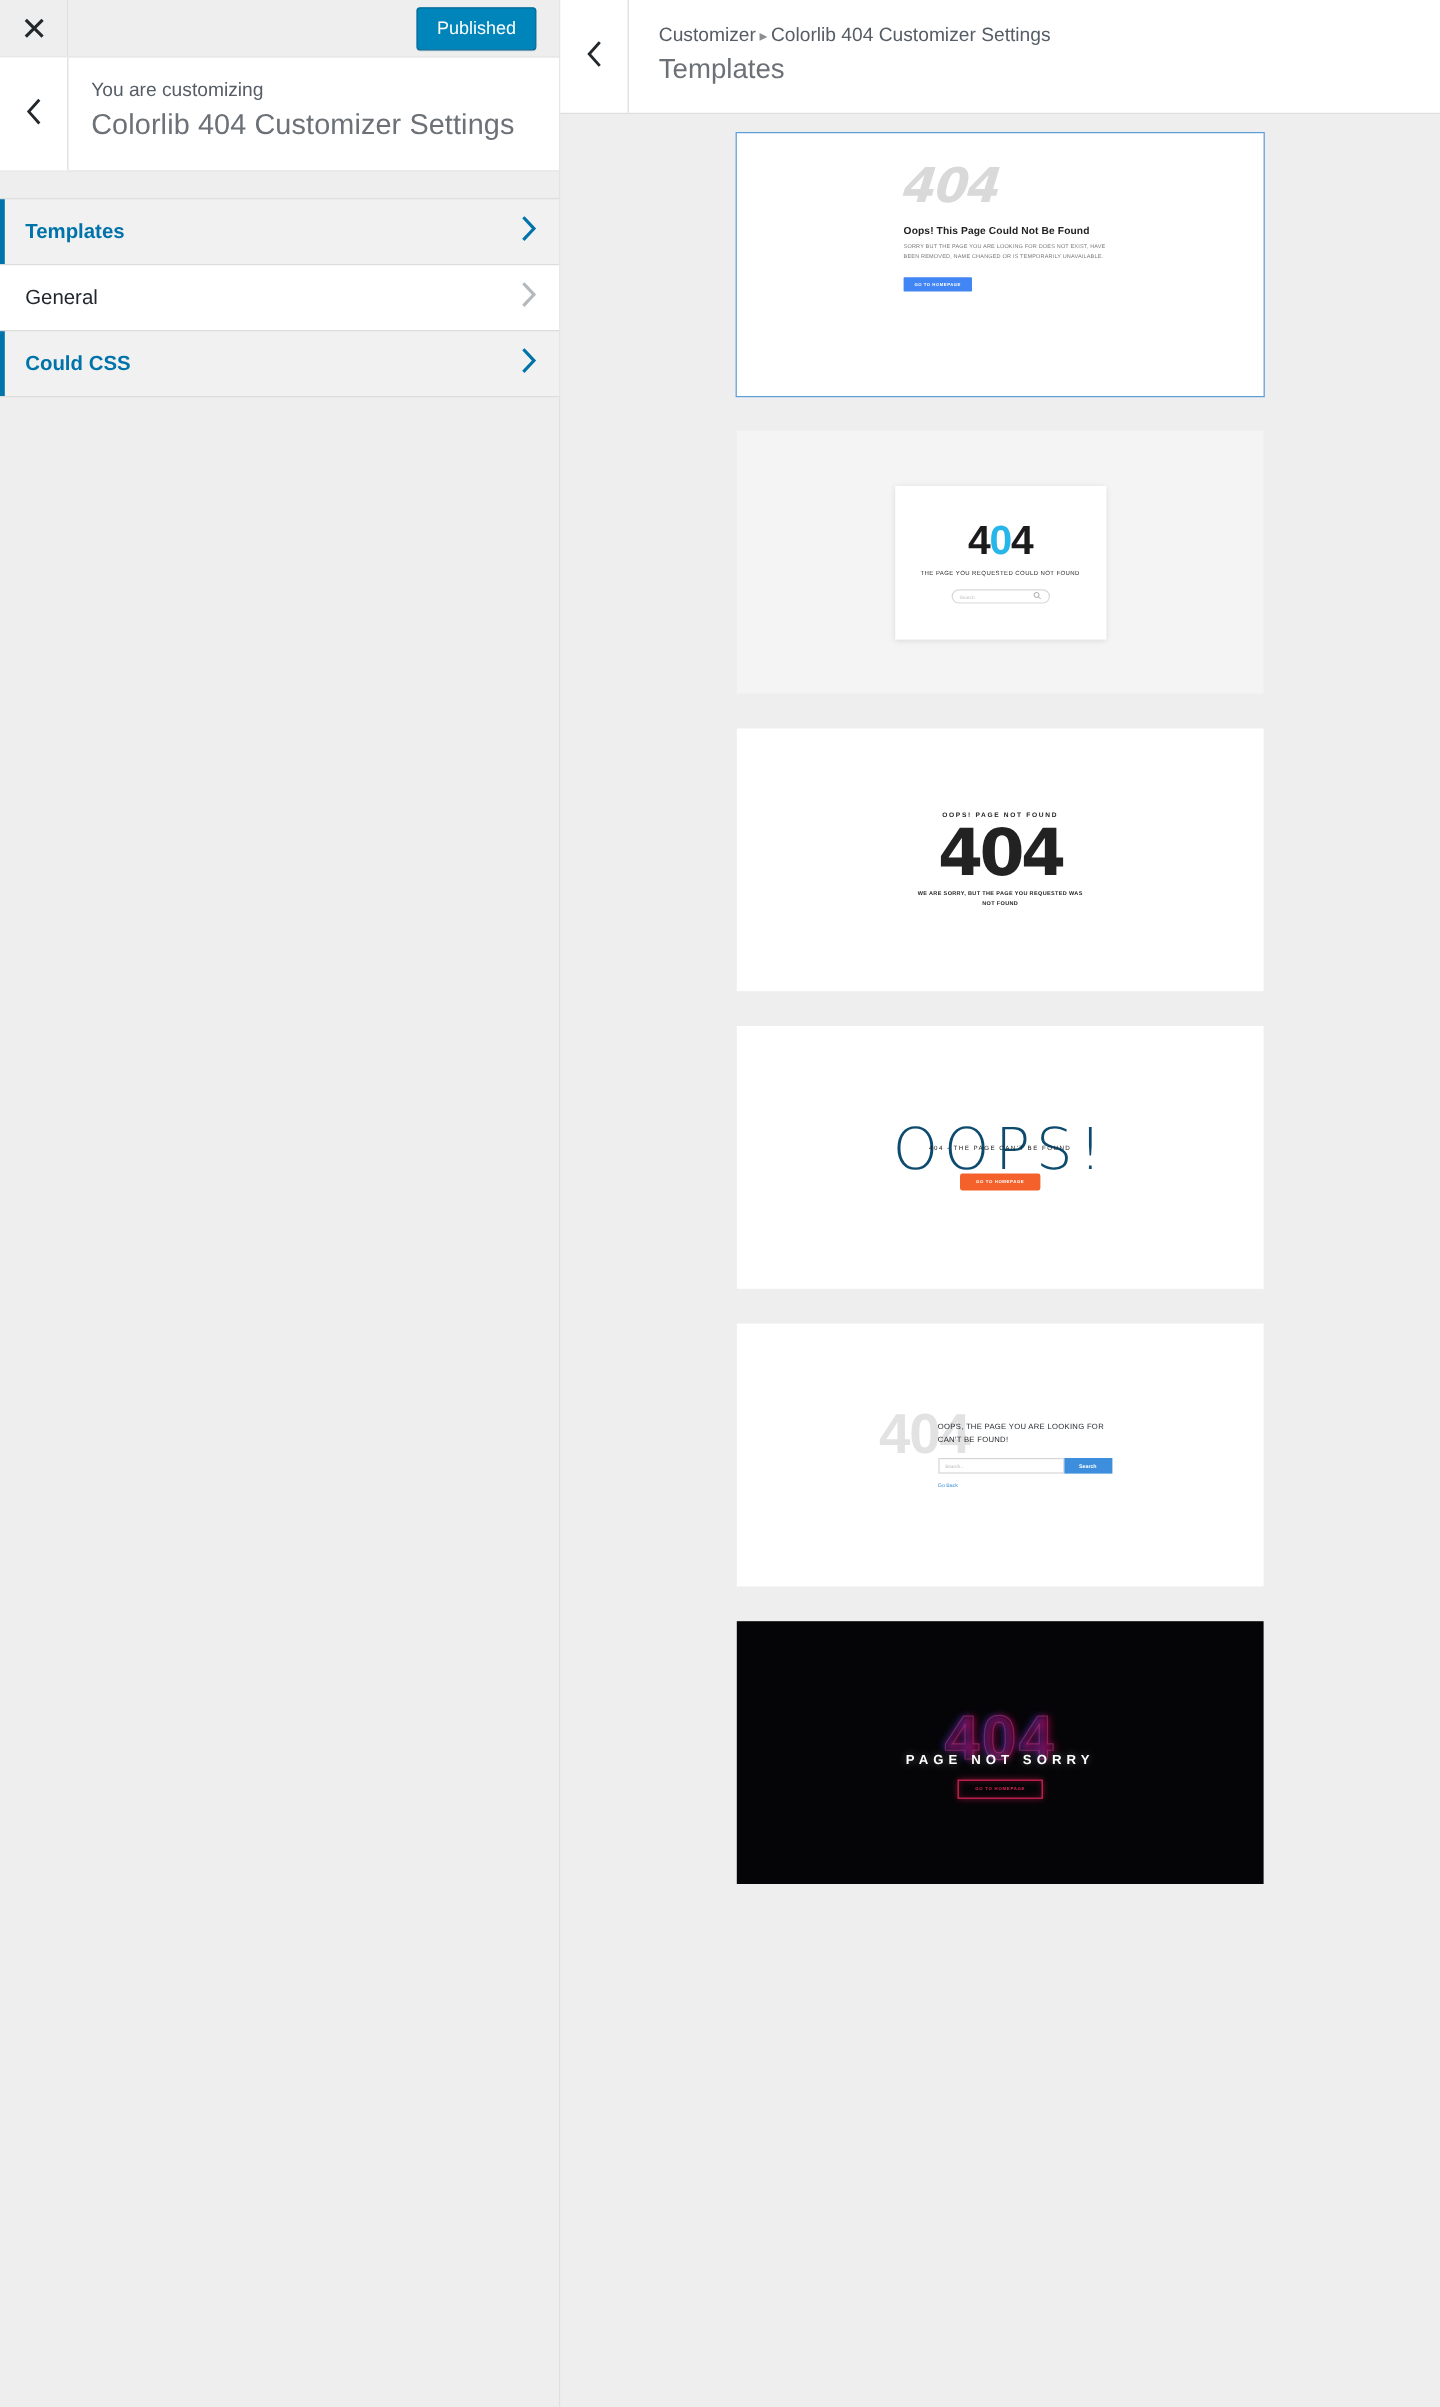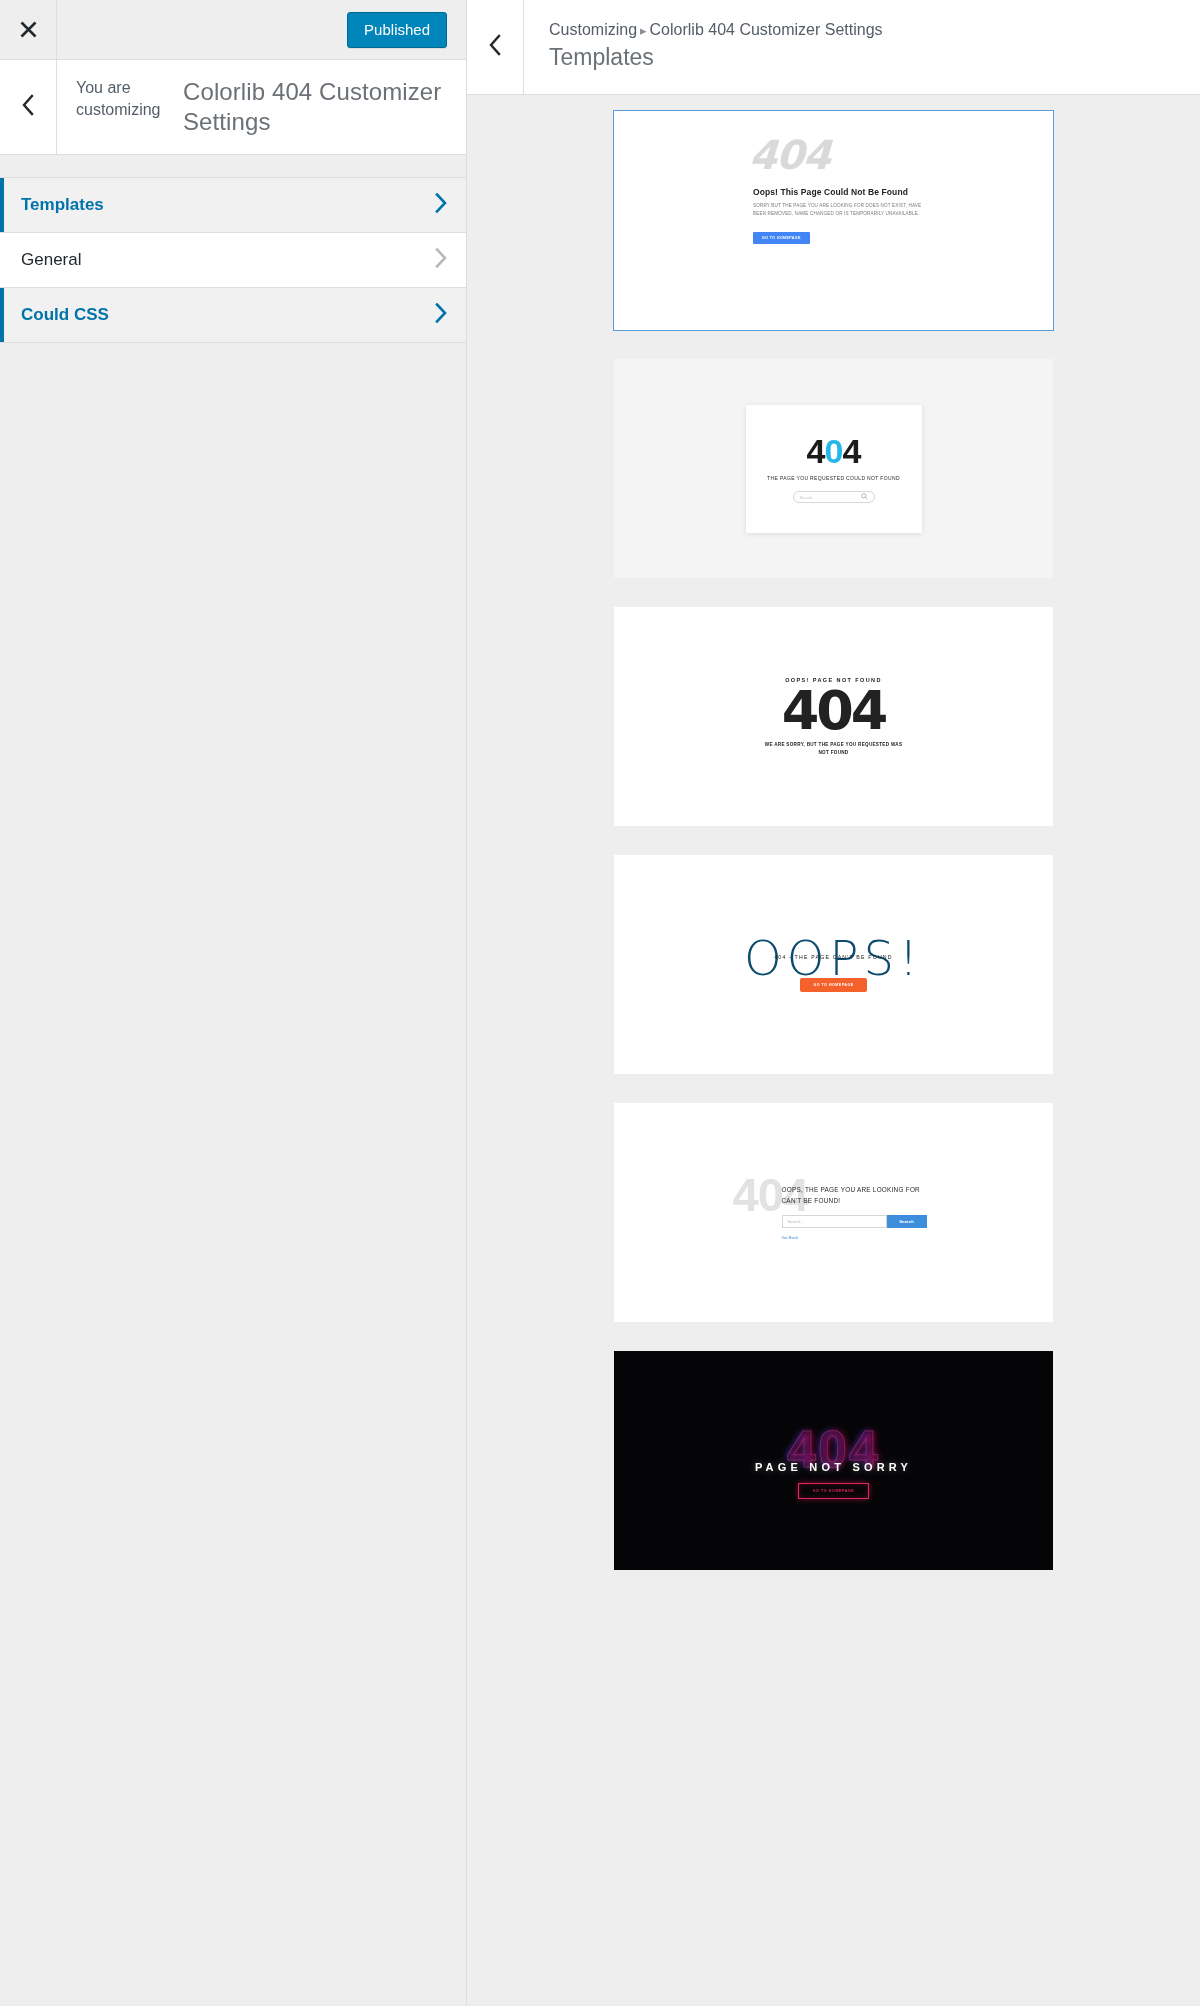--- a/index.html
+++ b/index.html
@@ -14,21 +14,21 @@
 
   
   .sidebar {
     width: 467px; height: 2006px;
     background: #eeeeee;
     position: relative;
     flex: 0 0 467px;
     border-right: 1px solid #dddddd;
   }
   .sb-topbar {
-    height: 60px; background: #eeeeee;
+    height: 48px; background: #eeeeee;
     display: flex; align-items: stretch;
     border-bottom: 1px solid #dddddd;
   }
   .close-btn {
     width: 57px; flex: 0 0 57px;
     background: #eeeeee;
     border-right: 1px solid #dddddd;
     display: flex; align-items: center; justify-content: center;
     cursor: pointer;
   }
@@ -56,21 +56,21 @@
     border-bottom: 1px solid #dddddd;
   }
   .back-btn {
     width: 57px; flex: 0 0 57px;
     border-right: 1px solid #dddddd;
     display: flex; align-items: center; justify-content: center;
     cursor: pointer; background:#fff;
   }
   .sb-header-text {
     flex: 1; padding: 17px 20px 0 19px;
-    display:flex; flex-direction: row; justify-content: flex-start;
+    display:flex; flex-direction: column; justify-content: flex-start;
   }
   .sb-kicker {
     font-size: 16px; color: #555d66; line-height: 1.4;
     margin-bottom: 3px;
   }
   .sb-title {
     font-size: 24px; color: #6b7176; font-weight: 400;
     line-height: 1.25; letter-spacing: 0.1px;
   }
 
@@ -314,21 +314,21 @@
     <div class="pv-header">
       <div class="pv-back">
         <span>
           <svg width="16" height="24" viewBox="0 0 16 24" aria-hidden="true">
             <path d="M12 3 L4 12 L12 21" fill="none" stroke="#23282d" stroke-width="2.4" stroke-linecap="square" stroke-linejoin="miter"></path>
           </svg>
         </span>
       </div>
       <div class="pv-head-text">
         <div class="pv-breadcrumb">
-          <span>Customizing</span><span class="pv-sep">▸</span><span>Colorlib 404 Customizer Settings</span>
+          <span>Customizer</span><span class="pv-sep">▸</span><span>Colorlib 404 Customizer Settings</span>
         </div>
         <div class="pv-panel-title">Templates</div>
       </div>
     </div>
 
     <div class="tpl-list">
 
       <div class="tpl-card selected t1">
         <div class="inner" style="align-items:flex-start;justify-content:flex-start;">
           <div class="t1-body">

